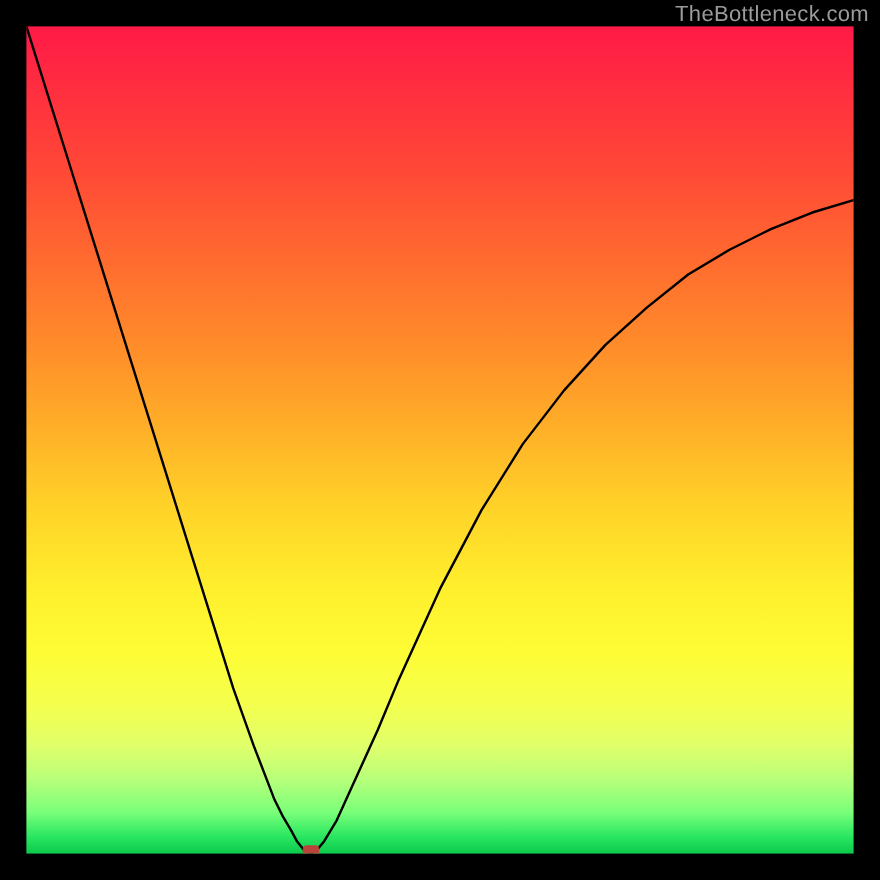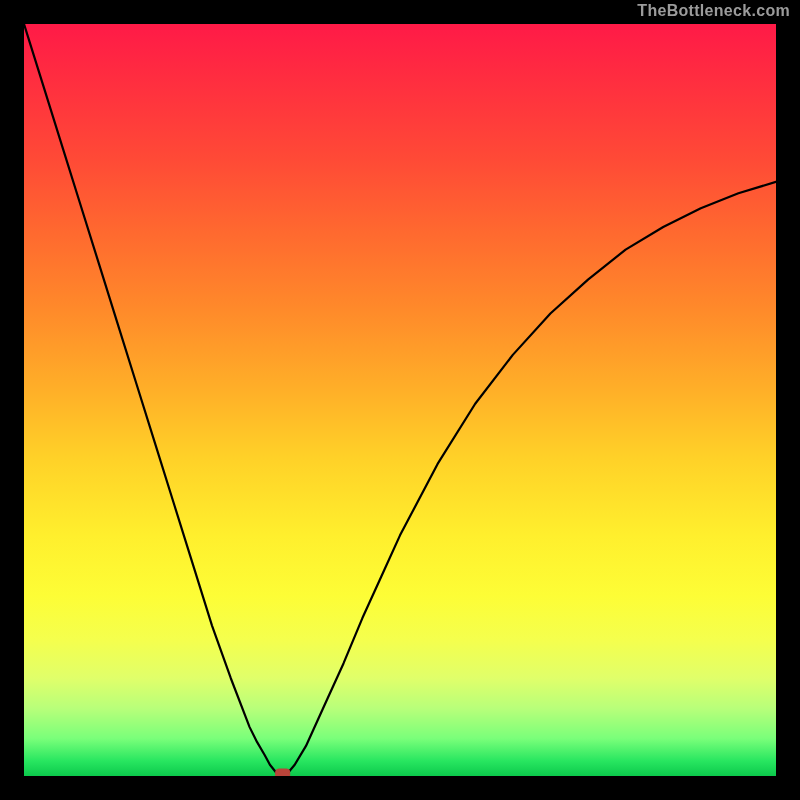--- a/index.html
+++ b/index.html
@@ -61,23 +61,22 @@
   .marker {
     fill: #b9443a;
     stroke: #b9443a;
     stroke-width: 1;
   }
   .watermark {
     position: absolute;
     top: 2px;
     right: 10px;
     color: #9b9b9b;
-    font-size: 16px;
+    font-size: 20px;
     letter-spacing: 0.3px;
-    font-weight: bold;
   }
 </style>
 </head>
 <body>
 
 <div class="frame">
   <div class="watermark">TheBottleneck.com</div>
   <div class="plot-area">
     <svg viewBox="0 0 752 752" preserveAspectRatio="none">
       <path id="curve-path" class="curve" d="M 0.00 0.00 L 18.80 60.16 L 37.60 120.32 L 56.40 180.48 L 75.20 240.64 L 94.00 300.80 L 112.80 360.96 L 131.60 421.12 L 150.40 481.28 L 169.20 541.44 L 188.00 601.60 L 206.80 654.24 L 225.60 703.12 L 233.12 718.16 L 240.64 730.94 L 245.90 740.72 L 251.92 748.24 L 258.69 752.00 L 263.20 749.74 L 270.72 740.72 L 282.00 721.92 L 300.80 680.56 L 319.60 639.20 L 338.40 594.08 L 357.20 552.72 L 376.00 511.36 L 413.60 439.92 L 451.20 379.76 L 488.80 330.88 L 526.40 289.52 L 564.00 255.68 L 601.60 225.60 L 639.20 203.04 L 676.80 184.24 L 714.40 169.20 L 752.00 157.92"></path>

